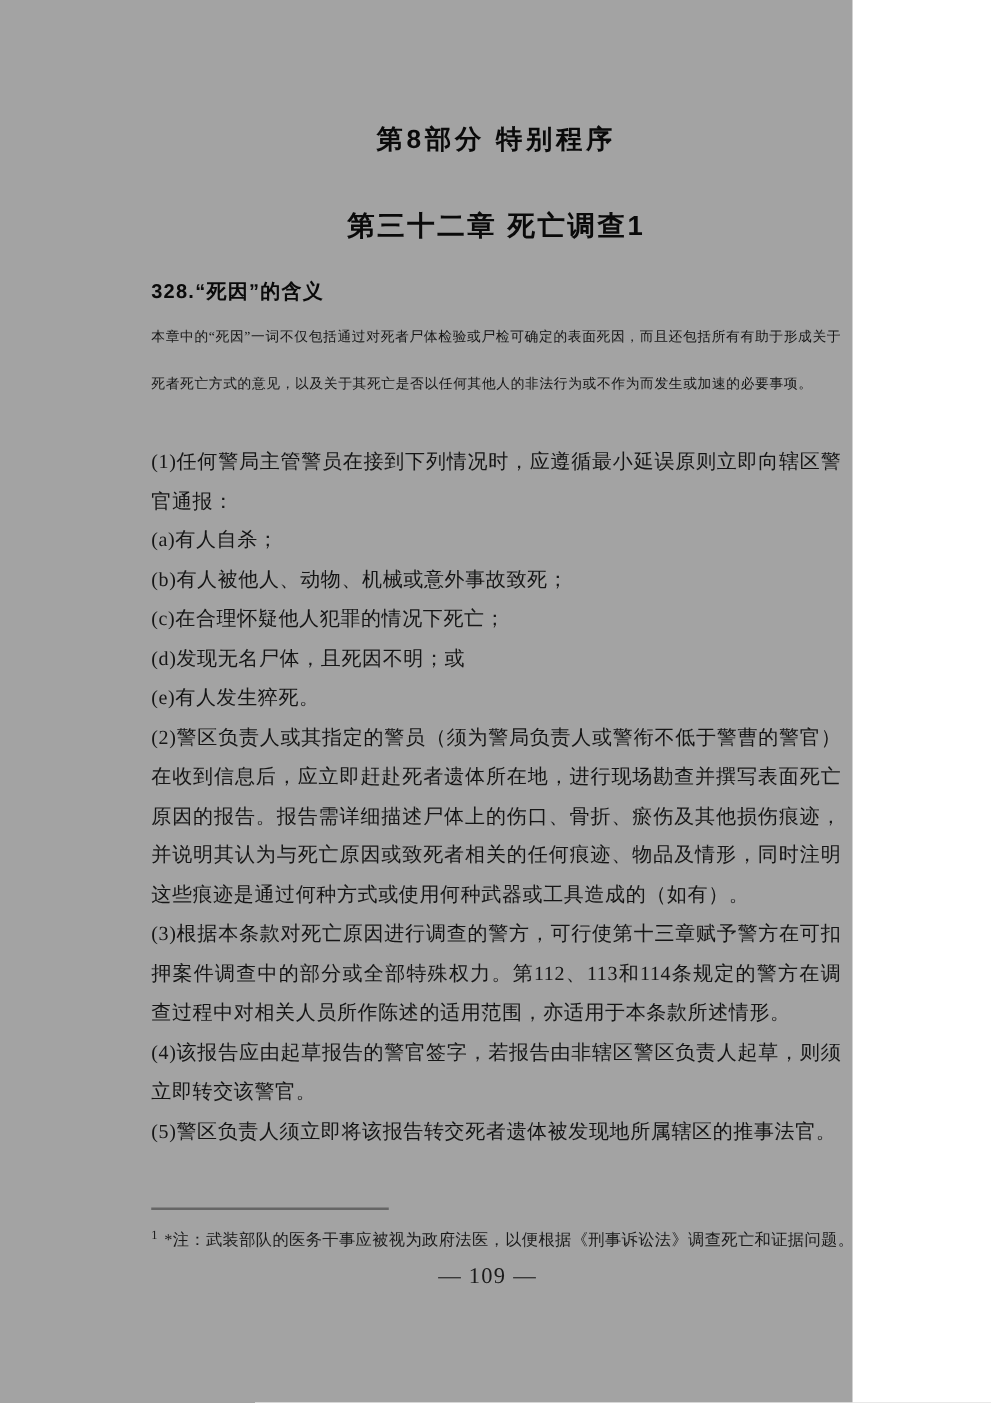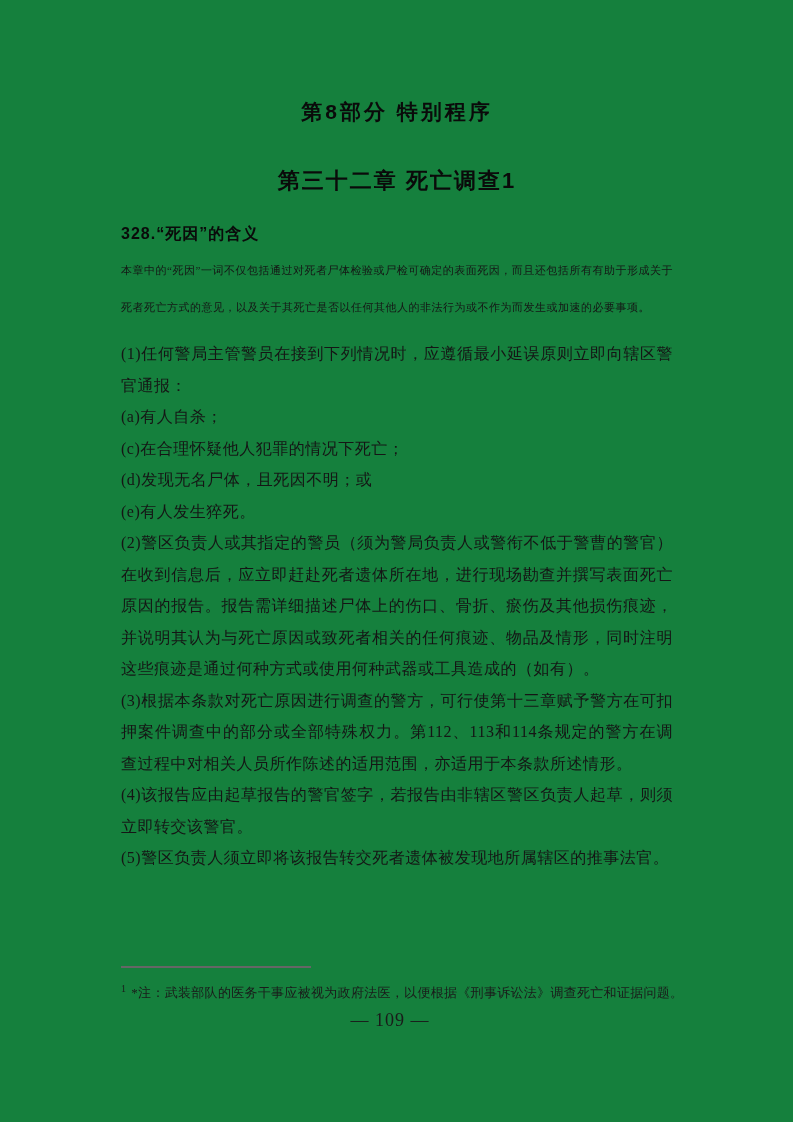--- a/index.html
+++ b/index.html
@@ -2,23 +2,23 @@
 <html><head>
 <meta charset="utf-8">
 <style>
   html, body {
     margin: 0;
     padding: 0;
     background: #ffffff;
   }
   .page {
     position: relative;
-    width: 793px;
+    width: 682px;
     height: 1122px;
-    background: #15803d;
+    background: #a3a3a3;
     color: #151515;
     font-family: "Liberation Serif", "DejaVu Serif", serif;
     overflow: hidden;
   }
   .content {
     position: absolute;
     left: 121px;
     top: 0;
     width: 552px;
   }
@@ -55,21 +55,21 @@
     margin-top: 30px;
   }
   .section-body {
     margin: 8px 0 0 0;
     font-size: 11px;
     line-height: 37px;
     text-align: justify;
     letter-spacing: 0.5px;
   }
   .clauses {
-    margin-top: 12px;
+    margin-top: 28px;
   }
   .clauses p {
     margin: 0;
     font-size: 16px;
     line-height: 31.5px;
     text-align: justify;
     letter-spacing: 0.5px;
   }
   .footnote {
     position: absolute;
@@ -115,20 +115,21 @@
     <div class="chapter-title">第三十二章 死亡调查1</div>
 
     <h3 class="section-heading first">328.“死因”的含义</h3>
 
     <p class="section-body">本章中的“死因”一词不仅包括通过对死者尸体检验或尸检可确定的表面死因，而且还包括所有有助于形成关于死者死亡方式的意见，以及关于其死亡是否以任何其他人的非法行为或不作为而发生或加速的必要事项。</p>
 
 
     <div class="clauses">
       <p>(1)任何警局主管警员在接到下列情况时，应遵循最小延误原则立即向辖区警官通报：</p>
       <p>(a)有人自杀；</p>
+      <p>(b)有人被他人、动物、机械或意外事故致死；</p>
       <p>(c)在合理怀疑他人犯罪的情况下死亡；</p>
       <p>(d)发现无名尸体，且死因不明；或</p>
       <p>(e)有人发生猝死。</p>
       <p>(2)警区负责人或其指定的警员（须为警局负责人或警衔不低于警曹的警官）在收到信息后，应立即赶赴死者遗体所在地，进行现场勘查并撰写表面死亡原因的报告。报告需详细描述尸体上的伤口、骨折、瘀伤及其他损伤痕迹，并说明其认为与死亡原因或致死者相关的任何痕迹、物品及情形，同时注明这些痕迹是通过何种方式或使用何种武器或工具造成的（如有）。</p>
       <p>(3)根据本条款对死亡原因进行调查的警方，可行使第十三章赋予警方在可扣押案件调查中的部分或全部特殊权力。第112、113和114条规定的警方在调查过程中对相关人员所作陈述的适用范围，亦适用于本条款所述情形。</p>
       <p>(4)该报告应由起草报告的警官签字，若报告由非辖区警区负责人起草，则须立即转交该警官。</p>
       <p>(5)警区负责人须立即将该报告转交死者遗体被发现地所属辖区的推事法官。</p>
     </div>
   </div>
 

